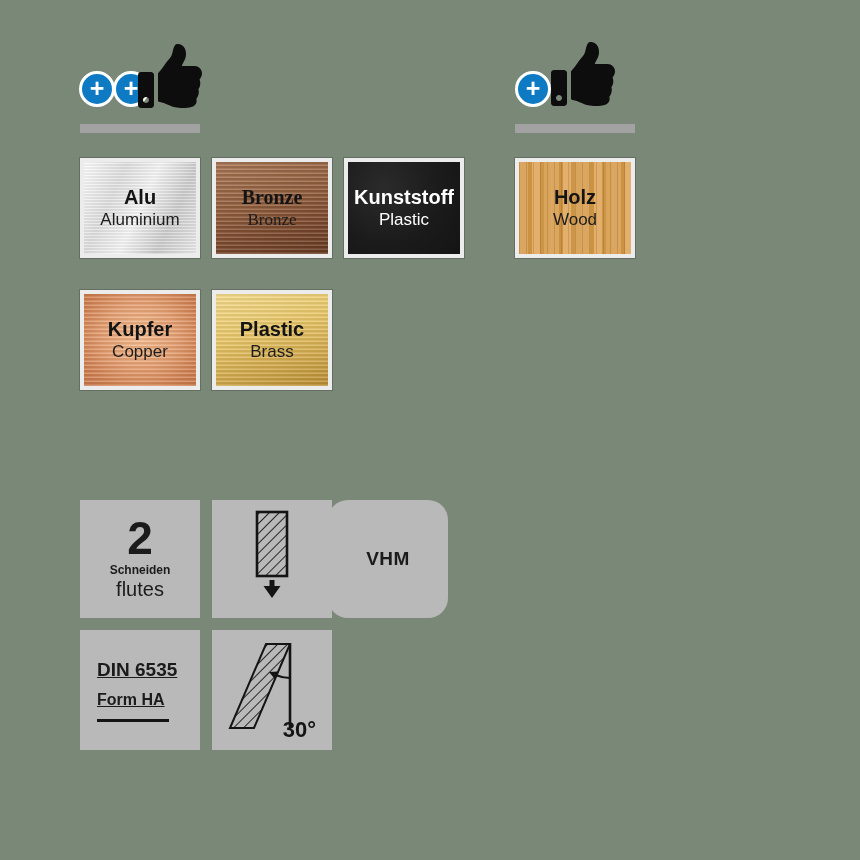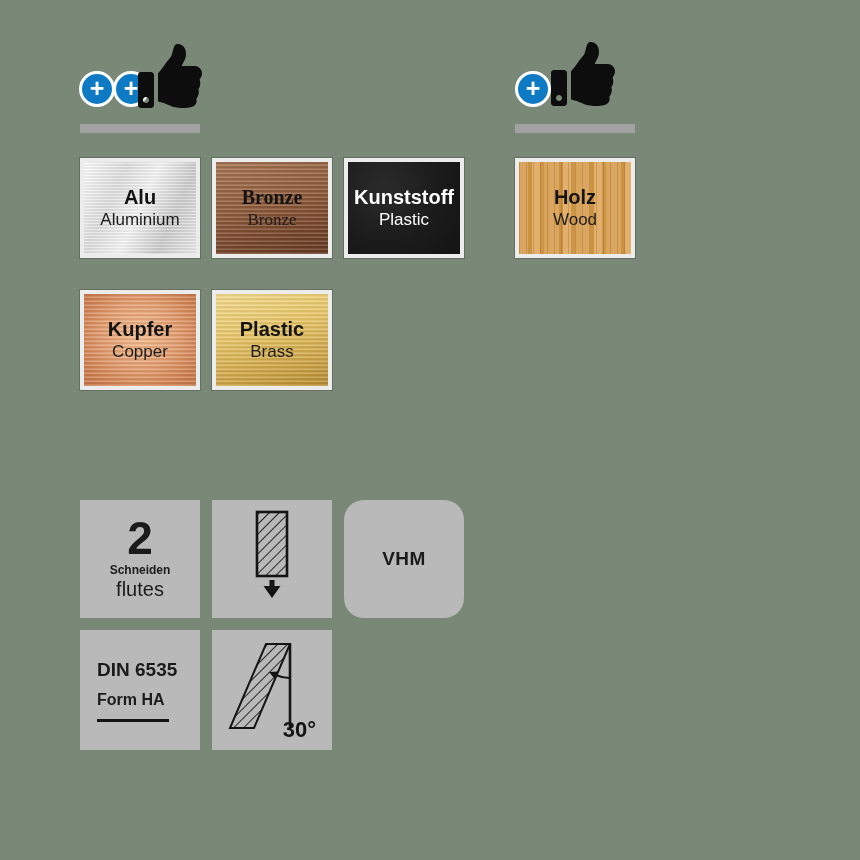--- a/index.html
+++ b/index.html
@@ -72,28 +72,28 @@
   }
 
   
   .spec {
     position:absolute; width:120px; background:#b9b9b9; color:#1b1b1b;
     display:flex; flex-direction:column; align-items:center; justify-content:center;
     text-align:center;
   }
   .row-a { top:500px; height:118px; }
   .row-b { top:630px; height:120px;align-items:flex-end; }
-  .c1 { left:80px; } .c2 { left:212px; } .c3 { left:344px;border-radius:20px; }
+  .c1 { left:80px; } .c2 { left:212px; } .c3 { left:328px;border-radius:20px; }
 
   .spec .big  { font-size:46px; font-weight:bold; line-height:0.95; }
   .spec .mid  { font-size:12px; font-weight:bold; margin-top:3px; }
   .spec .sml  { font-size:20px; margin-top:1px; }
   .spec .code { font-size:19px; font-weight:bold; letter-spacing:.5px; }
 
-  .spec.din { align-items:flex-start; text-align:left; padding-left:17px; }
+  .spec.din { align-items:flex-start; text-align:left; padding-left:17px;text-decoration:underline; }
   .spec.din .l1 { font-size:19px; font-weight:bold; }
   .spec.din .l2 { font-size:16px; font-weight:bold; margin-top:10px; }
   .spec.din .rule { width:72px; height:3px; background:#141414; margin-top:10px; }
 
   .spec svg { display:block; }
   svg text { font-family:"Liberation Sans", sans-serif; }
 </style>
 </head>
 <body>
 

